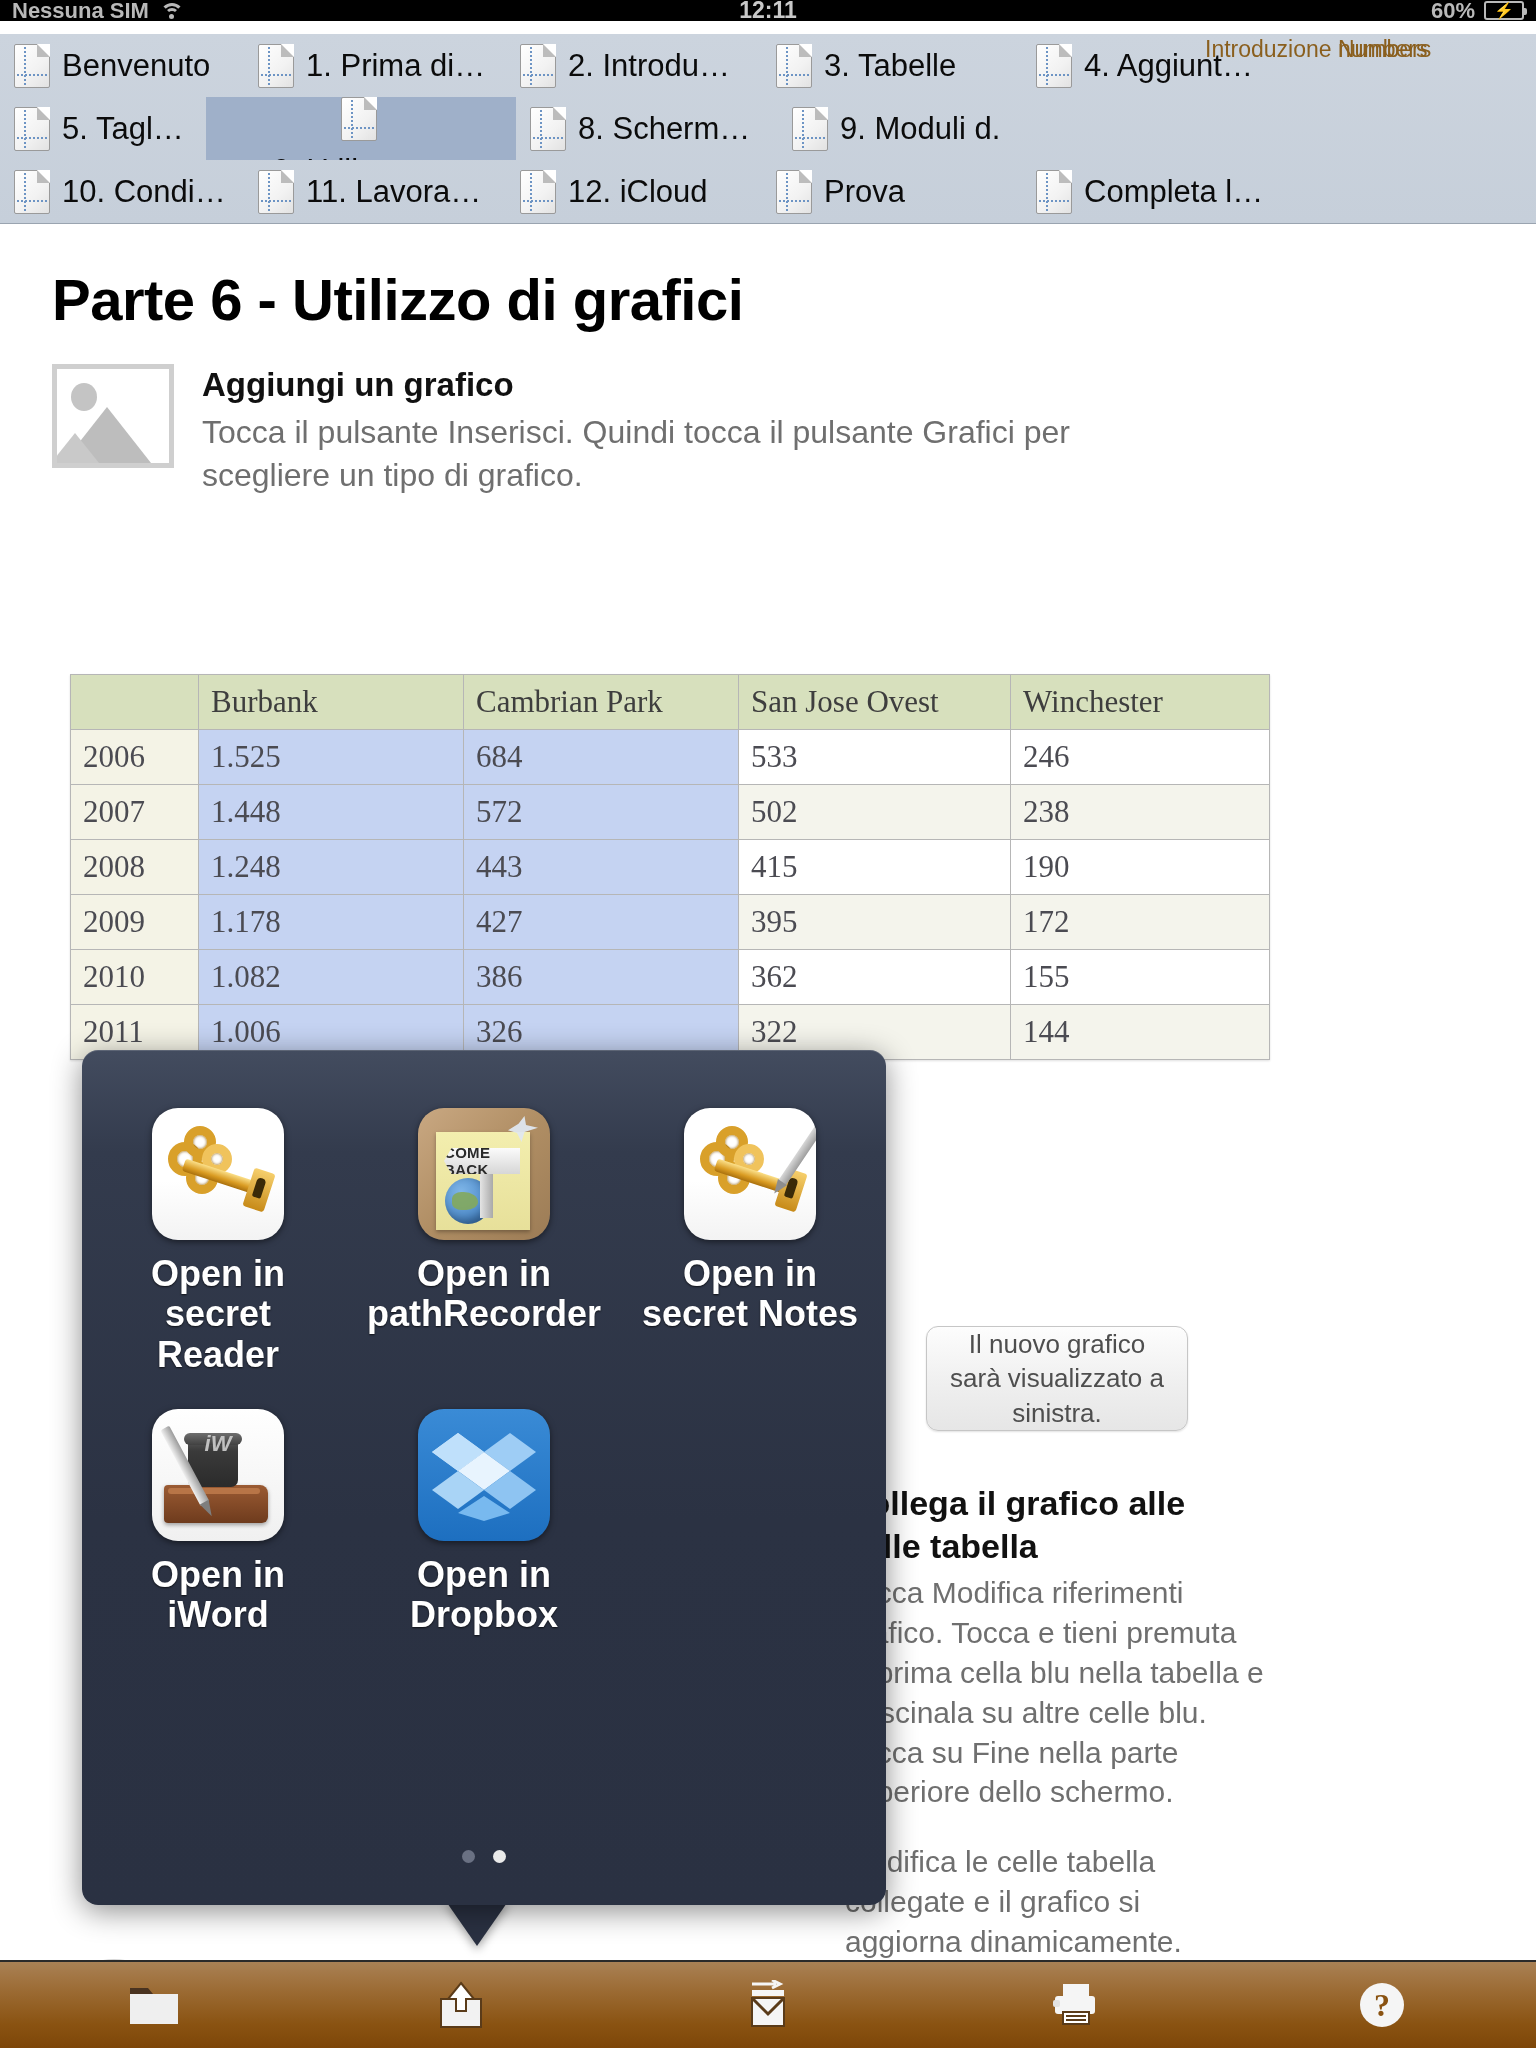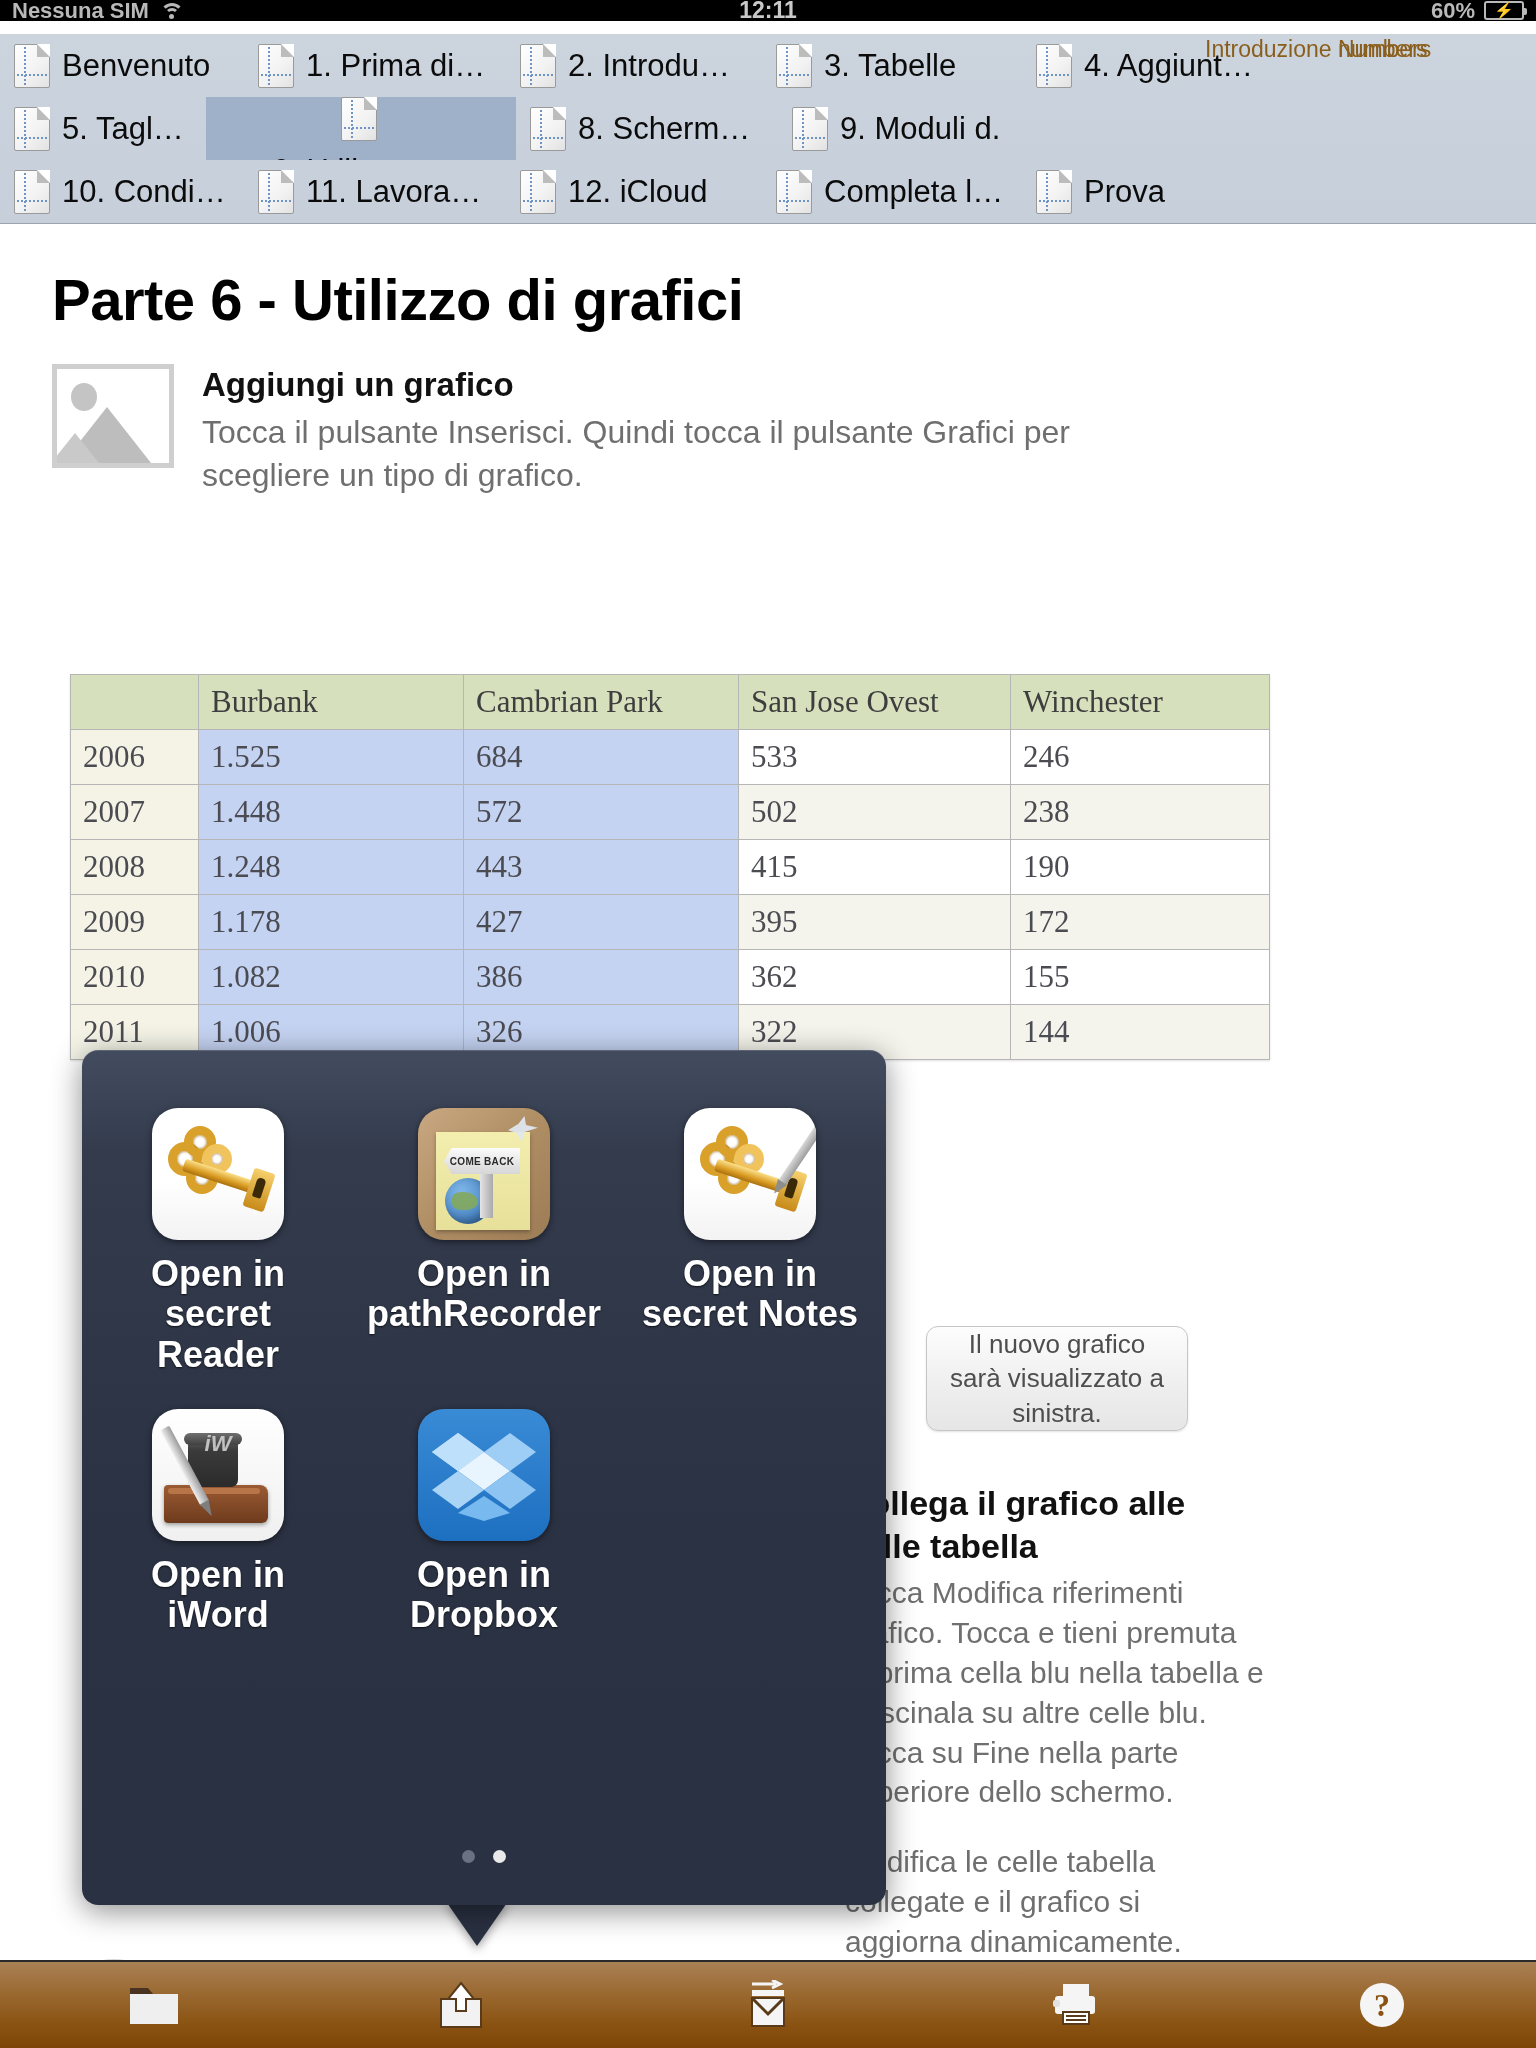--- a/index.html
+++ b/index.html
@@ -197,21 +197,21 @@
   .icon-path .globe{position:absolute;left:27px;top:70px;width:46px;height:46px;border-radius:50%;
     background:radial-gradient(circle at 35% 30%,#7fb6e8,#2f6fb5);
     box-shadow:inset -4px -4px 8px rgba(0,0,0,.3);}
   .icon-path .globe:after{content:"";position:absolute;left:7px;top:14px;width:26px;height:18px;
     background:#83a85c;border-radius:40% 60% 50% 40%;opacity:.9;}
   .icon-path .post{position:absolute;left:62px;top:44px;width:13px;height:66px;
     background:linear-gradient(to right,#e4e4e4,#a9a9a9);}
   .icon-path .sign{position:absolute;left:26px;top:40px;width:76px;height:26px;
     background:linear-gradient(to bottom,#fbfbfb,#d6d6d6);
     clip-path:polygon(10% 0,100% 0,100% 100%,10% 100%,0 50%);
-    font-size:10px;color:#2a2a2a;display:flex;align-items:center;justify-content:center;
+    font-size:15px;color:#2a2a2a;display:flex;align-items:center;justify-content:center;
     font-weight:bold;letter-spacing:.3px;box-shadow:0 1px 2px rgba(0,0,0,.35);}
   .icon-path .bird{position:absolute;right:12px;top:8px;width:30px;height:26px;
     background:#dfe7ef;clip-path:polygon(0 55%,35% 30%,55% 0,60% 35%,100% 45%,55% 62%,45% 100%,30% 65%);
     opacity:.95;}
 
   
   .icon-iword{background:linear-gradient(to bottom,#ffffff,#f0f0f0);}
   .icon-iword .book{position:absolute;left:12px;bottom:18px;width:104px;height:38px;
     background:linear-gradient(to bottom,#9b5b33,#6e3b1d);border-radius:4px 8px 6px 4px;
     box-shadow:0 2px 4px rgba(0,0,0,.35);}
@@ -342,27 +342,27 @@
     <div class="tab" style="width:256px">
       <span class="doc-icon">
           <em></em>
         </span>
       <span class="tab-label">12. iCloud</span>
     </div>
     <div class="tab" style="width:260px">
       <span class="doc-icon">
           <em></em>
         </span>
+      <span class="tab-label">Prova</span>
+    </div>
+    <div class="tab" style="width:260px">
+      <span class="doc-icon">
+          <em></em>
+        </span>
       <span class="tab-label">Completa l…</span>
-    </div>
-    <div class="tab" style="width:260px">
-      <span class="doc-icon">
-          <em></em>
-        </span>
-      <span class="tab-label">Prova</span>
     </div>
   </div>
 </div>
 <div id="overlay-title">Introduzione Numbers</div>
 <div id="overlay-title-2">numbers</div>
 
 <div id="page">
 
   <div id="page-title">Parte 6 - Utilizzo di grafici</div>
 

